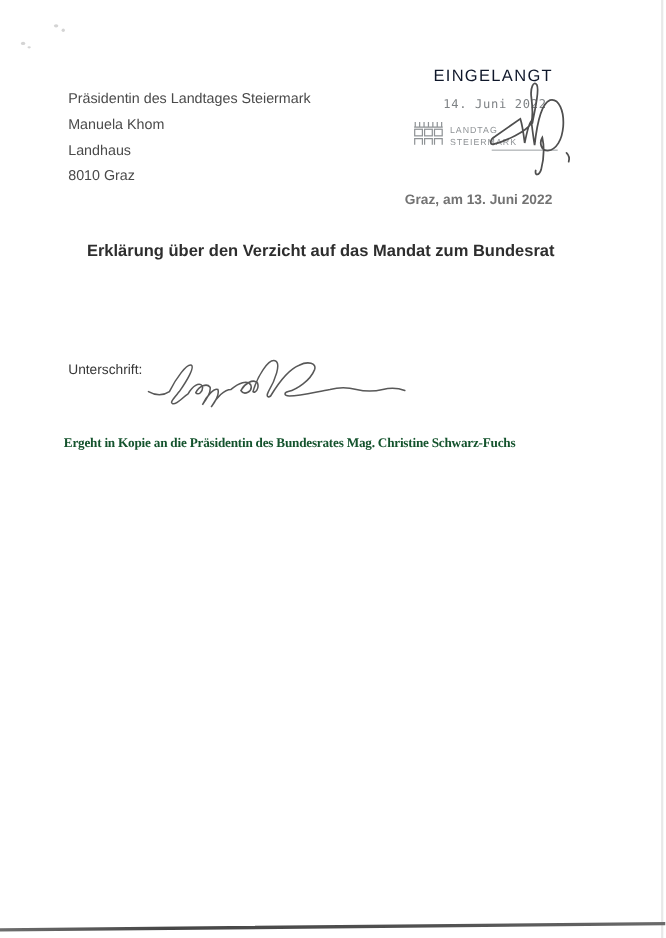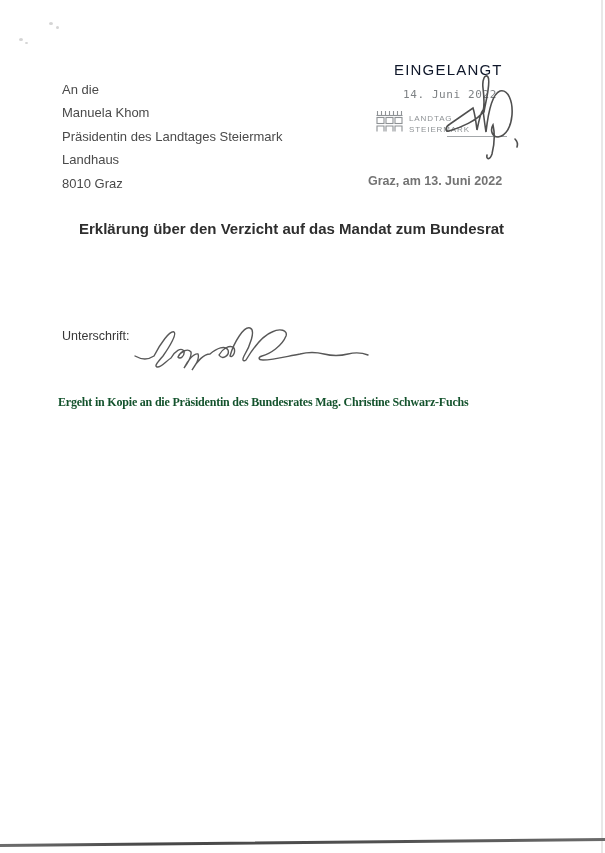--- a/index.html
+++ b/index.html
@@ -57,23 +57,22 @@
 <body>
 
 <div class="page">
 
   <div class="speck" style="left:49px; top:22px; width:4px; height:3px;"></div>
   <div class="speck" style="left:56px; top:26px; width:3px; height:3px;"></div>
   <div class="speck" style="left:19px; top:38px; width:4px; height:3px;"></div>
   <div class="speck" style="left:25px; top:42px; width:3px; height:2px;"></div>
 
   <div class="abs recipient">
-    <div>An die</div>
+    <div>Präsidentin des Landtages Steiermark</div>
     <div>Manuela Khom</div>
-    <div>Präsidentin des Landtages Steiermark</div>
     <div>Landhaus</div>
     <div>8010 Graz</div>
   </div>
 
   <div class="abs stamp-received">EINGELANGT</div>
   <div class="abs stamp-date">14. Juni 2022</div>
   <div class="abs stamp-emblem">
     <svg width="27" height="21" viewBox="0 0 27 21" fill="none" stroke="#8e9295" stroke-width="1.1">
       <path d="M1.5 0 V4.5 M5.5 0 V4.5 M9.5 0 V4.5 M13.5 0 V4.5 M17.5 0 V4.5 M21.5 0 V4.5 M25.5 0 V4.5"></path>
       <path d="M0.5 4.5 H26.5"></path>

